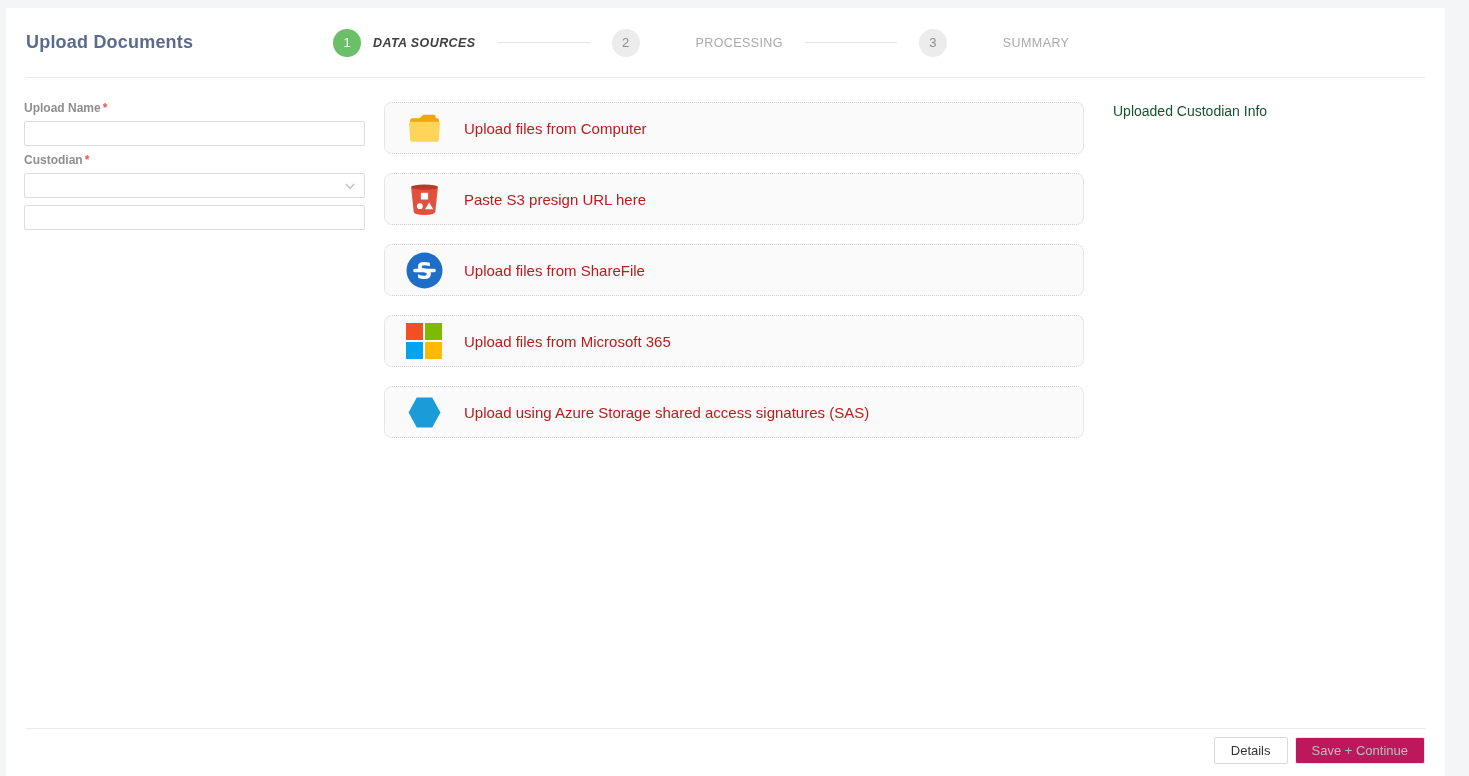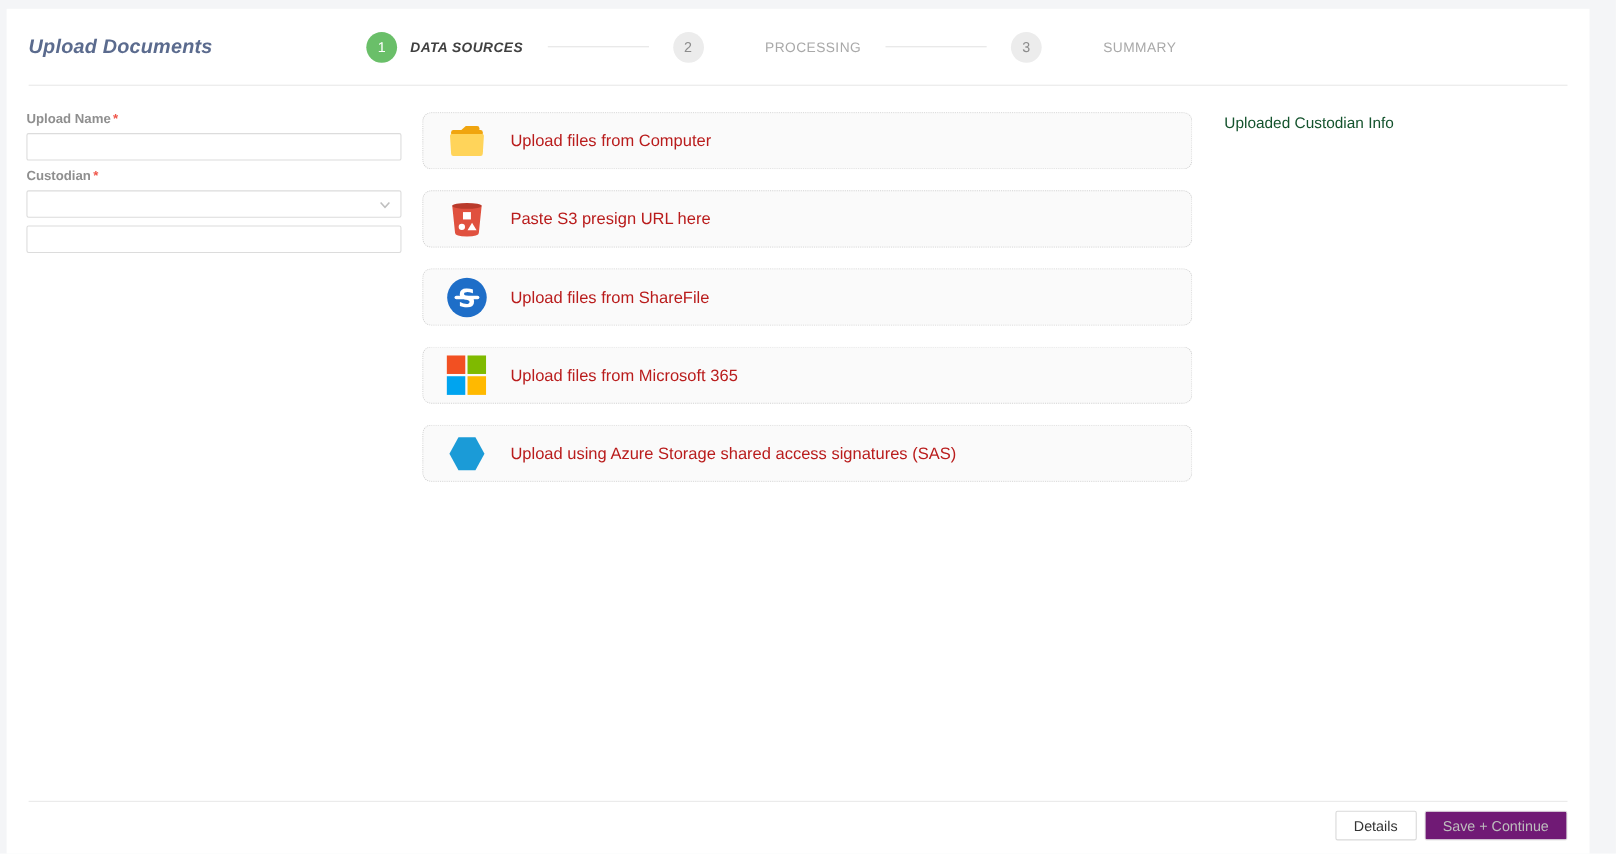--- a/index.html
+++ b/index.html
@@ -24,21 +24,20 @@
     border-bottom: 1px solid #e9e9e9;
     display: flex;
     align-items: center;
   }
   .page-title {
     width: 307px;
     font-size: 18px;
     font-weight: 700;
     color: #5b6b8e;
     letter-spacing: .2px;
-    font-style: italic;
   }
   .stepper { display: flex; align-items: center; }
   .step { display: flex; align-items: center; }
   .step-circle {
     width: 28px; height: 28px;
     border-radius: 50%;
     display: flex; align-items: center; justify-content: center;
     font-size: 13px;
     margin-right: 12px;
   }
@@ -131,21 +130,21 @@
     font-size: 13px;
     border-radius: 2px;
     cursor: pointer;
   }
   .btn-cancel {
     background: #ffffff;
     border: 1px solid #d9d9d9;
     color: #333333;
   }
   .btn-save-disabled {
-    background: #701a75;
+    background: #be185d;
     border: 1px solid #e6e6e6;
     color: #bdbdbd;
     cursor: not-allowed;
   }
 </style>
 </head>
 <body>
 
 <div class="card">
 

